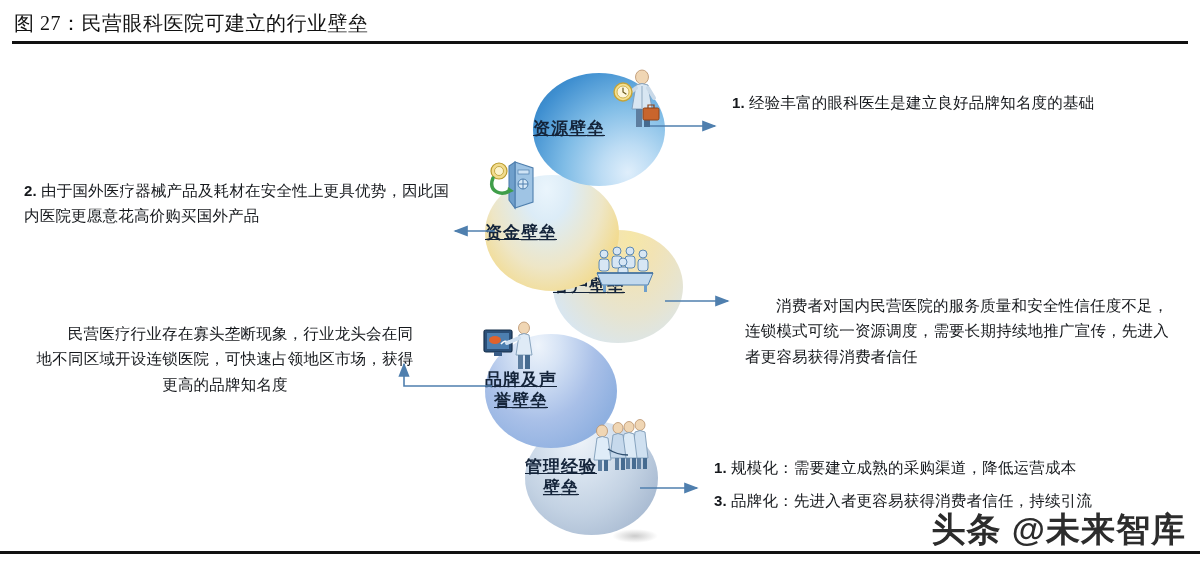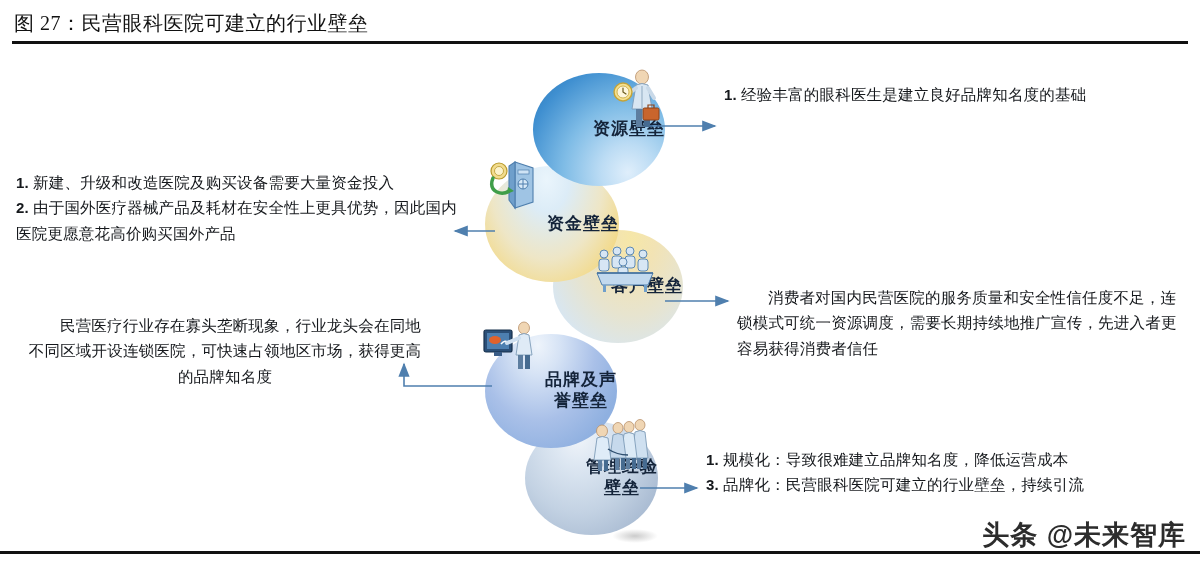--- a/index.html
+++ b/index.html
@@ -43,37 +43,38 @@
     height: 3px;
     background: #111111;
   }
 
   
   .bubble {
     position: absolute;
     border-radius: 50%;
     display: flex;
     align-items: center;
-    justify-content: flex-end;
+    justify-content: flex-start;
     text-align: center;
     font-weight: bold;
     color: #14243a;
     line-height: 1.22;
     letter-spacing: 1px;
+    text-decoration: underline;
   }
   .bubble .label { position: relative; z-index: 3; }
 
   #bubble-resource {
     left: 533px; top: 73px; width: 132px; height: 113px;
     background: radial-gradient(ellipse at 72% 88%, #dfeefb 0%, #bcdcf4 20%, #7fbce6 48%, #3f8fd0 78%, #2b74b4 100%);
     font-size: 17px;
     z-index: 6;
   }
   #bubble-capital {
-    left: 485px; top: 166px; width: 134px; height: 116px;
+    left: 485px; top: 175px; width: 134px; height: 116px;
     background: radial-gradient(ellipse at 46% 12%, #eaf5fc 0%, #dcecf7 22%, #eee6c6 55%, #f3d986 82%, #edcb5e 100%);
     font-size: 17px;
     z-index: 5;
   }
   #bubble-customer {
     left: 553px; top: 230px; width: 130px; height: 113px;
     background: radial-gradient(ellipse at 60% 8%, #f6e7a8 0%, #f2e3b4 22%, #e7e4cf 52%, #d9e6ef 80%, #cfe2f2 100%);
     font-size: 17px;
     z-index: 4;
   }
@@ -95,21 +96,21 @@
 
   
   .textblock {
     position: absolute;
     font-size: 15.5px;
     line-height: 1.63;
     color: #15181c;
     letter-spacing: 0.2px;
   }
   .textblock .num { font-weight: bold; font-family: "Liberation Sans", sans-serif; font-size: 15px; }
-  .textblock p { margin: 0; }
+  .textblock p { margin: 8px; }
   .indent { text-indent: 2em; }
 
   #text-resource { left: 724px; top: 82px; width: 452px; }
   #text-capital  { left: 16px;  top: 170px; width: 448px; }
   #text-brand    { left: 26px;  top: 313px; width: 398px; text-align: center; }
   #text-customer { left: 737px; top: 285px; width: 440px; }
   #text-mgmt     { left: 706px; top: 447px; width: 470px; }
 
   
   #connectors {
@@ -119,21 +120,21 @@
     z-index: 7;
     pointer-events: none;
   }
 
   
   #watermark {
     position: absolute;
     right: 14px;
     bottom: 8px;
     font-family: "Liberation Sans", sans-serif;
-    font-size: 27px;
+    font-size: 34px;
     font-weight: bold;
     color: #2c2c2c;
     letter-spacing: 1px;
     white-space: nowrap;
     z-index: 9;
   }
   #watermark-ghost {
     position: absolute;
     left: 612px;
     bottom: 18px;
@@ -281,43 +282,39 @@
 
 <div class="textblock" id="text-resource">
   <p>
     <span class="num">1.</span>
     <span>经验丰富的眼科医生是建立良好品牌知名度的基础</span>
   </p>
 </div>
 
 <div class="textblock" id="text-capital">
   <p>
-    <span class="num">1.</span>
-    <span>新建、升级和改造医院及购买设备需要大量资金投入</span>
-  </p>
-  <p>
     <span class="num">2.</span>
     <span>由于国外医疗器械产品及耗材在安全性上更具优势，因此国内医院更愿意花高价购买国外产品</span>
   </p>
 </div>
 
 <div class="textblock indent" id="text-brand">
   <p>民营医疗行业存在寡头垄断现象，行业龙头会在同地不同区域开设连锁医院，可快速占领地区市场，获得更高的品牌知名度</p>
 </div>
 
 <div class="textblock indent" id="text-customer">
   <p>消费者对国内民营医院的服务质量和安全性信任度不足，连锁模式可统一资源调度，需要长期持续地推广宣传，先进入者更容易获得消费者信任</p>
 </div>
 
 <div class="textblock" id="text-mgmt">
   <p>
     <span class="num">1.</span>
-    <span>规模化：导致很难建立品牌知名度，降低运营成本</span>
+    <span>规模化：需要建立成熟的采购渠道，降低运营成本</span>
   </p>
   <p>
     <span class="num">3.</span>
-    <span>品牌化：民营眼科医院可建立的行业壁垒，持续引流</span>
+    <span>品牌化：先进入者更容易获得消费者信任，持续引流</span>
   </p>
 </div>
 
 <div id="watermark-ghost"></div>
 <div id="watermark">头条 @未来智库</div>
 <div id="bottom-rule"></div>
 
 </body></html>

